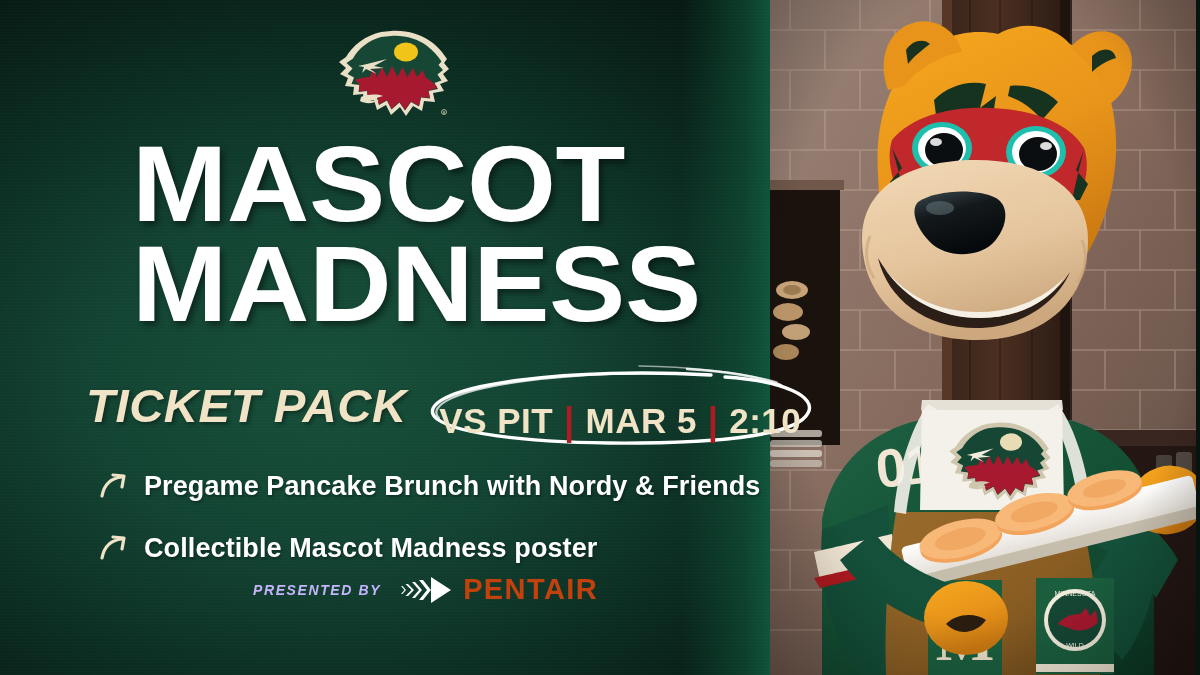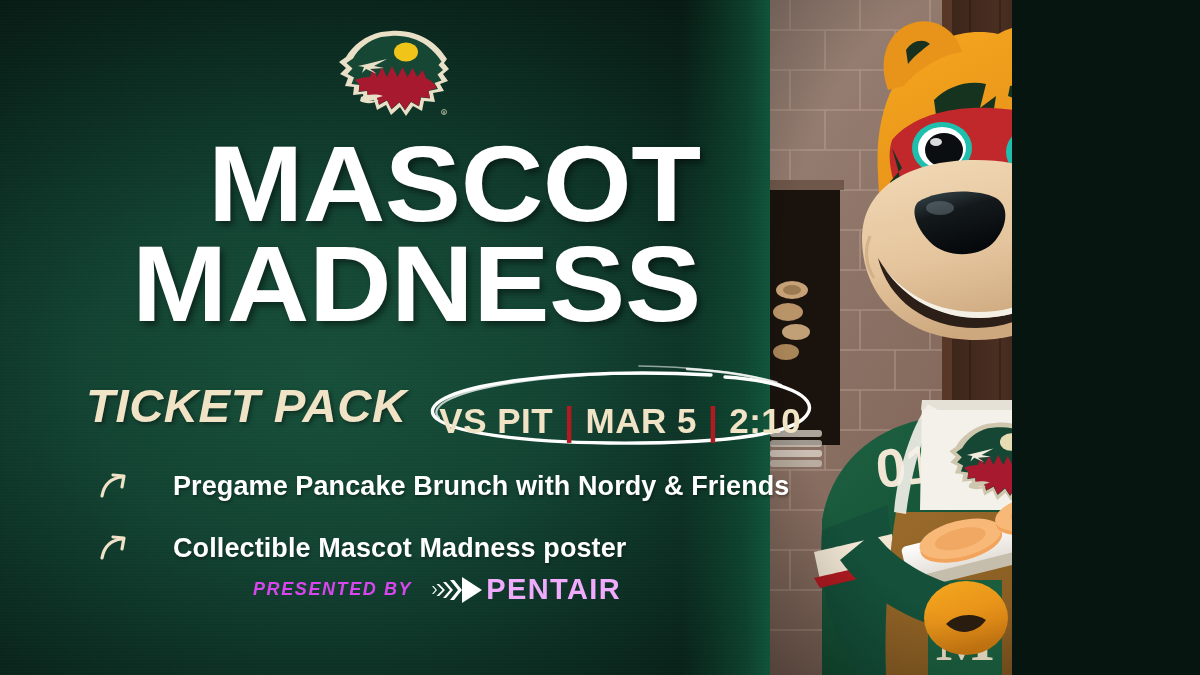--- a/index.html
+++ b/index.html
@@ -3,21 +3,21 @@
 <meta charset="utf-8">
 <style>
   * { margin:0; padding:0; box-sizing:border-box; }
   html,body { background:#06150f; }
   body {
     width:1200px; height:675px; overflow:hidden;
     font-family:"Liberation Sans", sans-serif;
     -webkit-font-smoothing:antialiased;
   }
 
-  .graphic { position:relative; width:1012px; height:675px; overflow:hidden;text-align:right; }
+  .graphic { position:relative; width:1196px; height:675px; overflow:hidden; }
 
   
   .green-panel {
     position:absolute; left:0; top:0; width:772px; height:675px;
     background:
       radial-gradient(ellipse 620px 460px at 42% 56%, #17503A 0%, #134433 38%, #0D3326 62%, #09231A 84%, #071A13 100%);
     overflow:hidden;
   }
   .green-panel::after{
     content:""; position:absolute; inset:0;
@@ -73,45 +73,45 @@
     font-weight:700; font-size:35px;
     color:#F1E3C6; letter-spacing:0.5px;
     transform:translateY(1px);
     white-space:nowrap;
     margin-top:28px;
   }
   .badge-sep { color:#B01A21; font-weight:700; font-size:35px; transform:scaleY(1.12); }
 
   
   .bullets { position:absolute; left:98px; top:465px; z-index:6; }
-  .bullet { display:flex; align-items:center; height:42px;gap:29px; }
+  .bullet { display:flex; align-items:center; height:42px; }
   .bullet + .bullet { margin-top:20px; }
   .bullet-arrow { width:34px; height:34px; flex:0 0 34px; margin-right:12px; }
   .bullet-arrow svg { width:100%; height:100%; display:block; }
   .bullet-text {
     color:#ffffff;
     font-family:"Liberation Sans Narrow","Liberation Sans", sans-serif;
     font-weight:700; font-size:27px; letter-spacing:0.1px;
     text-shadow:1px 2px 3px rgba(0,0,0,.35);
     white-space:nowrap;
   }
 
   
   .presented { position:absolute; left:253px; top:573px; display:flex; align-items:center; z-index:6; }
   .presented-label {
-    color:#d946ef; font-family:"Liberation Sans Narrow","Liberation Sans", sans-serif;
-    font-weight:700; font-style:italic; font-size:18px; letter-spacing:1.6px;
+    color:#c4b5fd; font-family:"Liberation Sans Narrow","Liberation Sans", sans-serif;
+    font-weight:700; font-style:italic; font-size:14px; letter-spacing:1.6px;
     white-space:nowrap;
   }
   .pentair-logo { display:flex; align-items:center; margin-left:20px; }
   .pentair-mark { width:54px; height:30px; }
   .pentair-mark svg { width:100%; height:100%; display:block; }
   .pentair-word {
-    color:#f0abfc; font-family:"Liberation Sans","Liberation Sans Narrow", sans-serif;
-    font-weight:700; font-size:29px; letter-spacing:1.4px; 
+    color:#c2410c; font-family:"Liberation Sans","Liberation Sans Narrow", sans-serif;
+    font-weight:700; font-size:29px; letter-spacing:1.4px; margin-left:8px;
     white-space:nowrap;
   }
 
   
   .photo { position:absolute; left:770px; top:0; width:430px; height:675px; overflow:hidden; background:#2b2320; }
   .photo svg { width:100%; height:100%; display:block; }
 </style>
 </head>
 <body>
 

